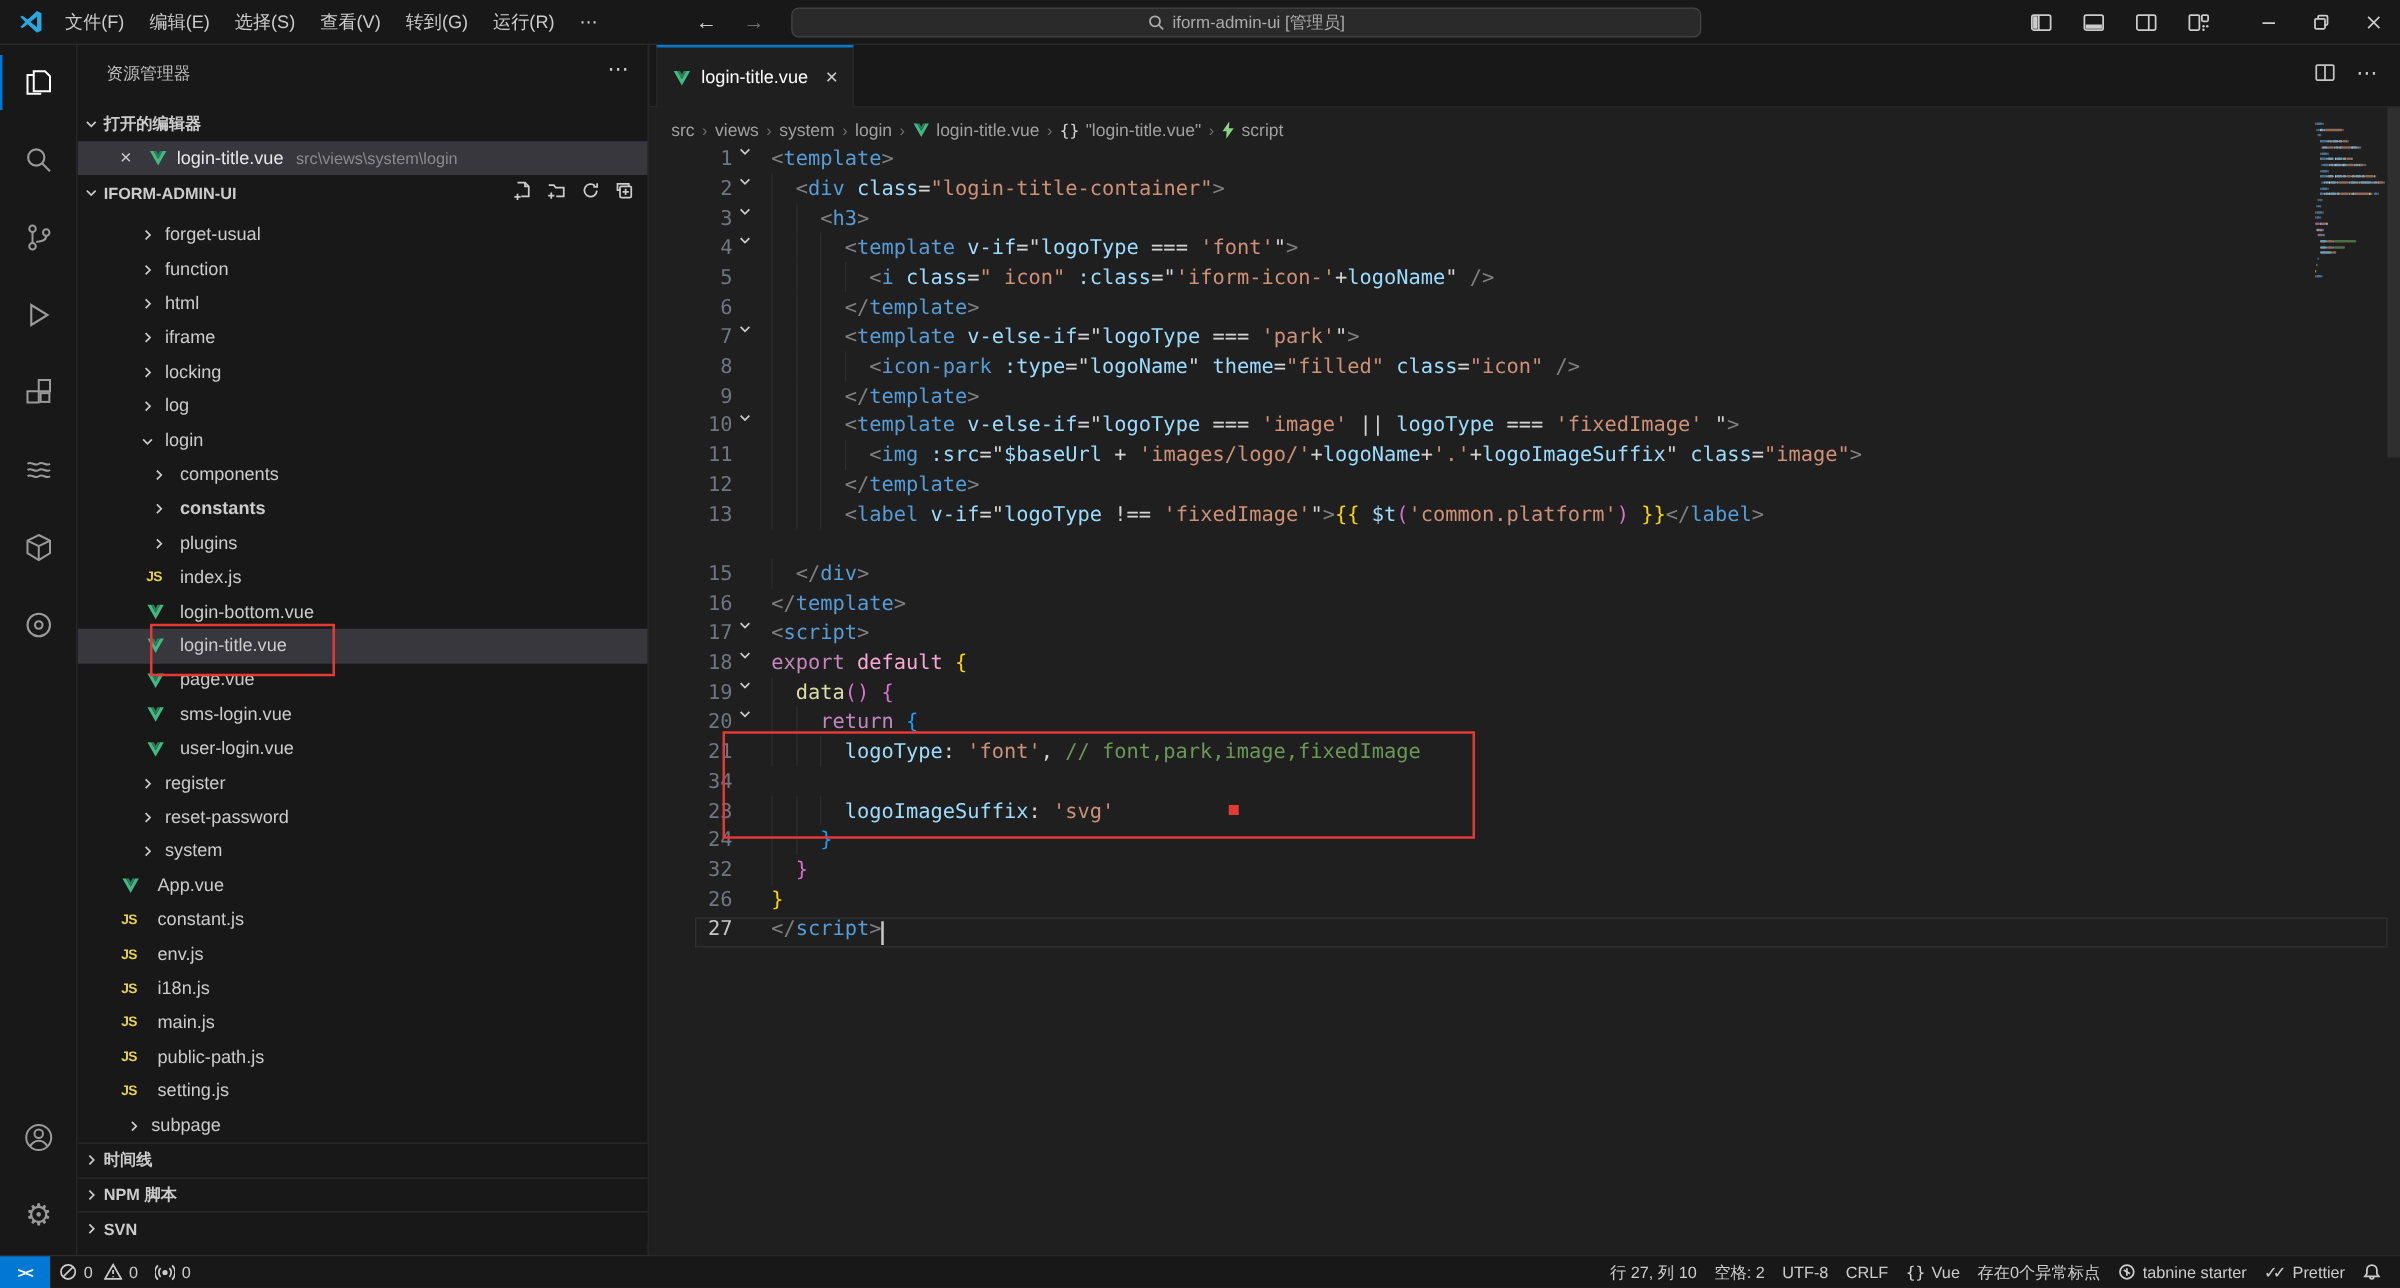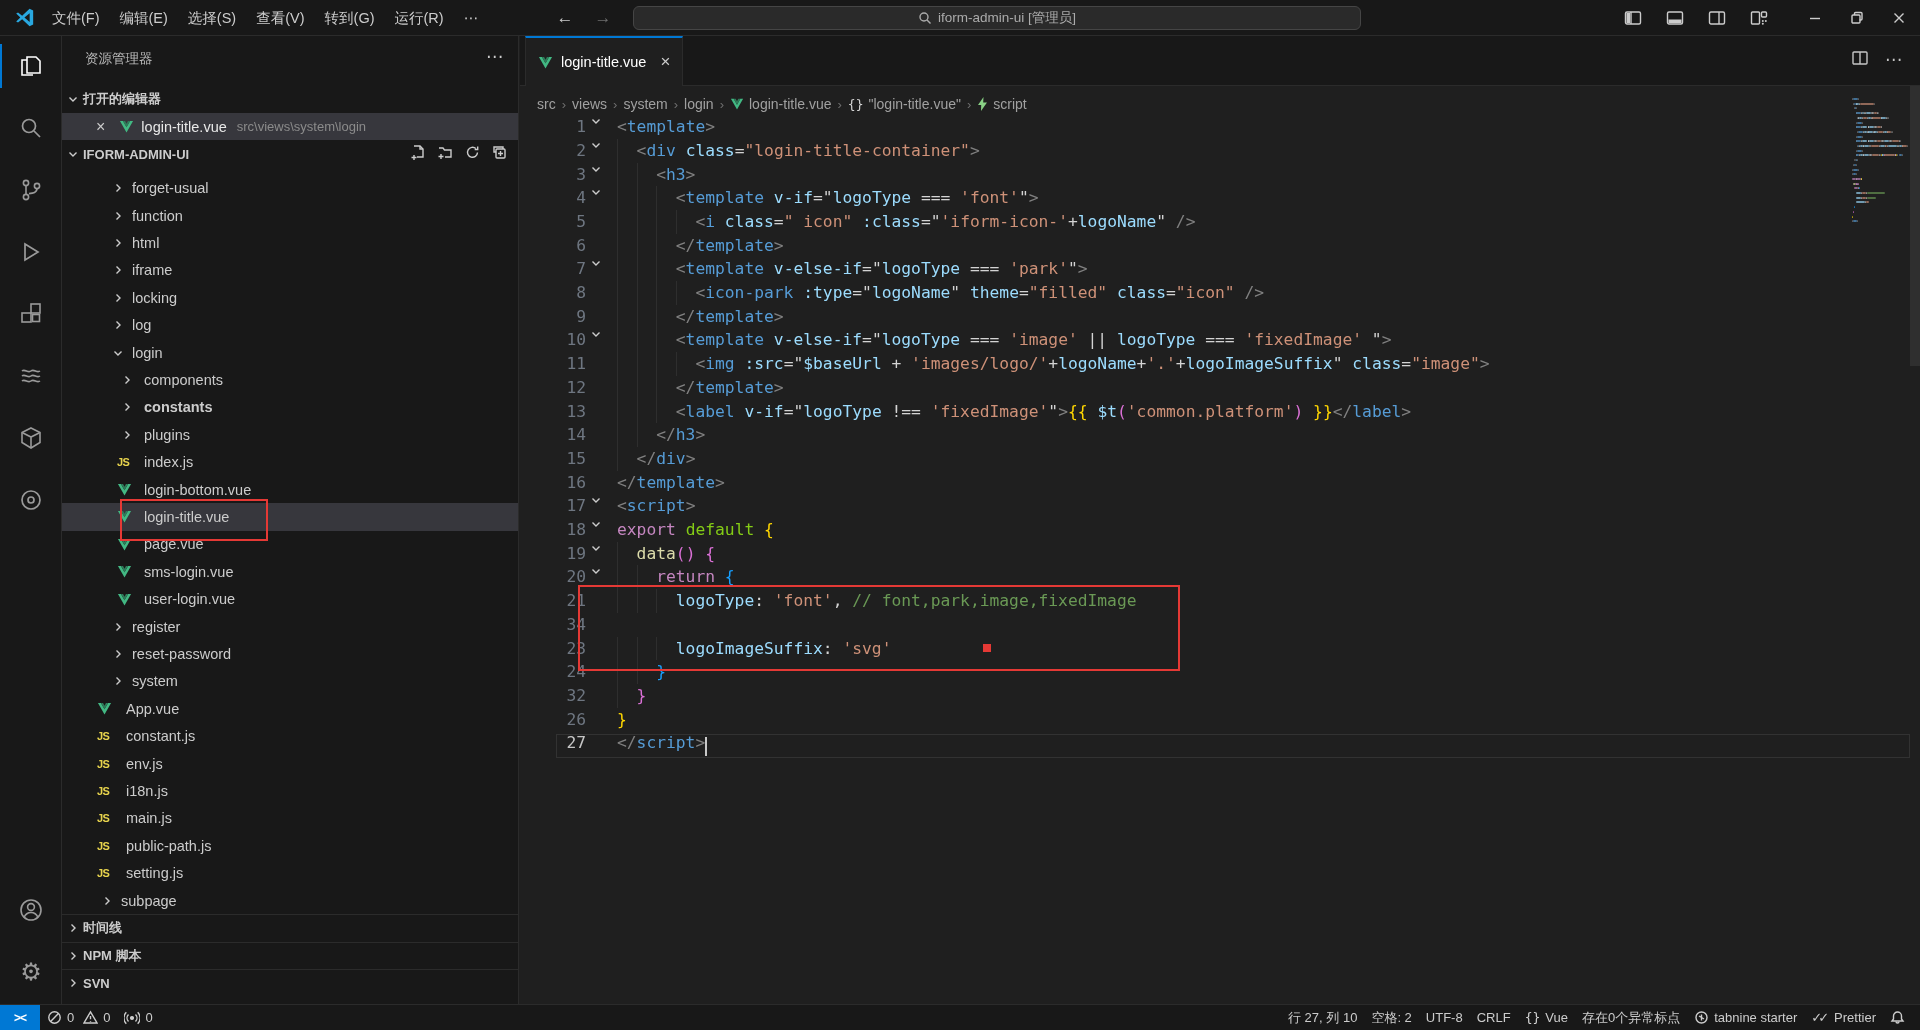--- a/index.html
+++ b/index.html
@@ -623,29 +623,28 @@
             <path d="M2.5 4.5 L6 8 L9.5 4.5" stroke="#cccccc"></path>
           </svg></span><span class="ltext"><span class="g"></span><span class="g"></span><span class="g"></span><span style="color:#808080">&lt;</span><span style="color:#569cd6">template</span><span style="color:#d4d4d4"> </span><span style="color:#9cdcfe">v-else-if</span><span style="color:#d4d4d4">=</span><span style="color:#d4d4d4">"</span><span style="color:#9cdcfe">logoType</span><span style="color:#d4d4d4"> === </span><span style="color:#ce9178">'park'</span><span style="color:#d4d4d4">"</span><span style="color:#808080">&gt;</span></span></div>
       <div class="code-line" style="top: 165.9px;"><span class="lineno">8</span><span class="ltext"><span class="g"></span><span class="g"></span><span class="g"></span><span class="g"></span><span style="color:#808080">&lt;</span><span style="color:#569cd6">icon-park</span><span style="color:#d4d4d4"> </span><span style="color:#9cdcfe">:type</span><span style="color:#d4d4d4">=</span><span style="color:#d4d4d4">"</span><span style="color:#9cdcfe">logoName</span><span style="color:#d4d4d4">"</span><span style="color:#d4d4d4"> </span><span style="color:#9cdcfe">theme</span><span style="color:#d4d4d4">=</span><span style="color:#ce9178">"filled"</span><span style="color:#d4d4d4"> </span><span style="color:#9cdcfe">class</span><span style="color:#d4d4d4">=</span><span style="color:#ce9178">"icon"</span><span style="color:#808080"> /</span><span style="color:#808080">&gt;</span></span></div>
       <div class="code-line" style="top: 189.6px;"><span class="lineno">9</span><span class="ltext"><span class="g"></span><span class="g"></span><span class="g"></span><span style="color:#808080">&lt;/</span><span style="color:#569cd6">template</span><span style="color:#808080">&gt;</span></span></div>
       <div class="code-line" style="top: 213.3px;"><span class="lineno">10</span><span class="fold"><svg width="12" height="12" viewBox="0 0 12 12" fill="none" stroke="currentColor" stroke-width="1.4">
             <path d="M2.5 4.5 L6 8 L9.5 4.5" stroke="#cccccc"></path>
           </svg></span><span class="ltext"><span class="g"></span><span class="g"></span><span class="g"></span><span style="color:#808080">&lt;</span><span style="color:#569cd6">template</span><span style="color:#d4d4d4"> </span><span style="color:#9cdcfe">v-else-if</span><span style="color:#d4d4d4">=</span><span style="color:#d4d4d4">"</span><span style="color:#9cdcfe">logoType</span><span style="color:#d4d4d4"> === </span><span style="color:#ce9178">'image'</span><span style="color:#d4d4d4"> || </span><span style="color:#9cdcfe">logoType</span><span style="color:#d4d4d4"> === </span><span style="color:#ce9178">'fixedImage'</span><span style="color:#d4d4d4"> "</span><span style="color:#808080">&gt;</span></span></div>
       <div class="code-line" style="top: 237px;"><span class="lineno">11</span><span class="ltext"><span class="g"></span><span class="g"></span><span class="g"></span><span class="g"></span><span style="color:#808080">&lt;</span><span style="color:#569cd6">img</span><span style="color:#d4d4d4"> </span><span style="color:#9cdcfe">:src</span><span style="color:#d4d4d4">=</span><span style="color:#d4d4d4">"</span><span style="color:#9cdcfe">$baseUrl</span><span style="color:#d4d4d4"> + </span><span style="color:#ce9178">'images/logo/'</span><span style="color:#d4d4d4">+</span><span style="color:#9cdcfe">logoName</span><span style="color:#d4d4d4">+</span><span style="color:#ce9178">'.'</span><span style="color:#d4d4d4">+</span><span style="color:#9cdcfe">logoImageSuffix</span><span style="color:#d4d4d4">"</span><span style="color:#d4d4d4"> </span><span style="color:#9cdcfe">class</span><span style="color:#d4d4d4">=</span><span style="color:#ce9178">"image"</span><span style="color:#808080">&gt;</span></span></div>
       <div class="code-line" style="top: 260.7px;"><span class="lineno">12</span><span class="ltext"><span class="g"></span><span class="g"></span><span class="g"></span><span style="color:#808080">&lt;/</span><span style="color:#569cd6">template</span><span style="color:#808080">&gt;</span></span></div>
       <div class="code-line" style="top: 284.4px;"><span class="lineno">13</span><span class="ltext"><span class="g"></span><span class="g"></span><span class="g"></span><span style="color:#808080">&lt;</span><span style="color:#569cd6">label</span><span style="color:#d4d4d4"> </span><span style="color:#9cdcfe">v-if</span><span style="color:#d4d4d4">=</span><span style="color:#d4d4d4">"</span><span style="color:#9cdcfe">logoType</span><span style="color:#d4d4d4"> !== </span><span style="color:#ce9178">'fixedImage'</span><span style="color:#d4d4d4">"</span><span style="color:#808080">&gt;</span><span style="color:#ffd700">{{</span><span style="color:#d4d4d4"> </span><span style="color:#9cdcfe">$t</span><span style="color:#da70d6">(</span><span style="color:#ce9178">'common.platform'</span><span style="color:#da70d6">)</span><span style="color:#d4d4d4"> </span><span style="color:#ffd700">}}</span><span style="color:#808080">&lt;/</span><span style="color:#569cd6">label</span><span style="color:#808080">&gt;</span></span></div>
-      <div class="code-line" style="top: 308.1px;"><span class="lineno">14</span><span class="ltext"><span class="g"></span><span class="g"></span><span style="color:#808080">&lt;/</span><span style="color:#569cd6">h3</span><span style="color:#808080">&gt;</span></span></div>
       <div class="code-line" style="top: 331.8px;"><span class="lineno">15</span><span class="ltext"><span class="g"></span><span style="color:#808080">&lt;/</span><span style="color:#569cd6">div</span><span style="color:#808080">&gt;</span></span></div>
       <div class="code-line" style="top: 355.5px;"><span class="lineno">16</span><span class="ltext"><span style="color:#808080">&lt;/</span><span style="color:#569cd6">template</span><span style="color:#808080">&gt;</span></span></div>
       <div class="code-line" style="top: 379.2px;"><span class="lineno">17</span><span class="fold"><svg width="12" height="12" viewBox="0 0 12 12" fill="none" stroke="currentColor" stroke-width="1.4">
             <path d="M2.5 4.5 L6 8 L9.5 4.5" stroke="#cccccc"></path>
           </svg></span><span class="ltext"><span style="color:#808080">&lt;</span><span style="color:#569cd6">script</span><span style="color:#808080">&gt;</span></span></div>
       <div class="code-line" style="top: 402.9px;"><span class="lineno">18</span><span class="fold"><svg width="12" height="12" viewBox="0 0 12 12" fill="none" stroke="currentColor" stroke-width="1.4">
             <path d="M2.5 4.5 L6 8 L9.5 4.5" stroke="#cccccc"></path>
-          </svg></span><span class="ltext"><span style="color:#c586c0">export</span><span style="color:#d4d4d4"> </span><span style="color:#84cc16">default</span><span style="color:#d4d4d4"> </span><span style="color:#ffd700">{</span></span></div>
+          </svg></span><span class="ltext"><span style="color:#c586c0">export</span><span style="color:#d4d4d4"> </span><span style="color:#f9a8d4">default</span><span style="color:#d4d4d4"> </span><span style="color:#ffd700">{</span></span></div>
       <div class="code-line" style="top: 426.6px;"><span class="lineno">19</span><span class="fold"><svg width="12" height="12" viewBox="0 0 12 12" fill="none" stroke="currentColor" stroke-width="1.4">
             <path d="M2.5 4.5 L6 8 L9.5 4.5" stroke="#cccccc"></path>
           </svg></span><span class="ltext"><span class="g"></span><span style="color:#dcdcaa">data</span><span style="color:#da70d6">(</span><span style="color:#da70d6">)</span><span style="color:#d4d4d4"> </span><span style="color:#da70d6">{</span></span></div>
       <div class="code-line" style="top: 450.3px;"><span class="lineno">20</span><span class="fold"><svg width="12" height="12" viewBox="0 0 12 12" fill="none" stroke="currentColor" stroke-width="1.4">
             <path d="M2.5 4.5 L6 8 L9.5 4.5" stroke="#cccccc"></path>
           </svg></span><span class="ltext"><span class="g"></span><span class="g"></span><span style="color:#c586c0">return</span><span style="color:#d4d4d4"> </span><span style="color:#179fff">{</span></span></div>
       <div class="code-line" style="top: 474px;"><span class="lineno">21</span><span class="ltext"><span class="g"></span><span class="g"></span><span class="g"></span><span style="color:#9cdcfe">logoType</span><span style="color:#d4d4d4">: </span><span style="color:#ce9178">'font'</span><span style="color:#d4d4d4">, </span><span style="color:#6a9955">// font,park,image,fixedImage</span></span></div>
       <div class="code-line" style="top: 497.7px;"><span class="lineno">34</span></div>
       <div class="code-line" style="top: 521.4px;"><span class="lineno">23</span><span class="ltext"><span class="g"></span><span class="g"></span><span class="g"></span><span style="color:#9cdcfe">logoImageSuffix</span><span style="color:#d4d4d4">: </span><span style="color:#ce9178">'svg'</span></span></div>
       <div class="code-line" style="top: 545.1px;"><span class="lineno">24</span><span class="ltext"><span class="g"></span><span class="g"></span><span style="color:#179fff">}</span></span></div>

